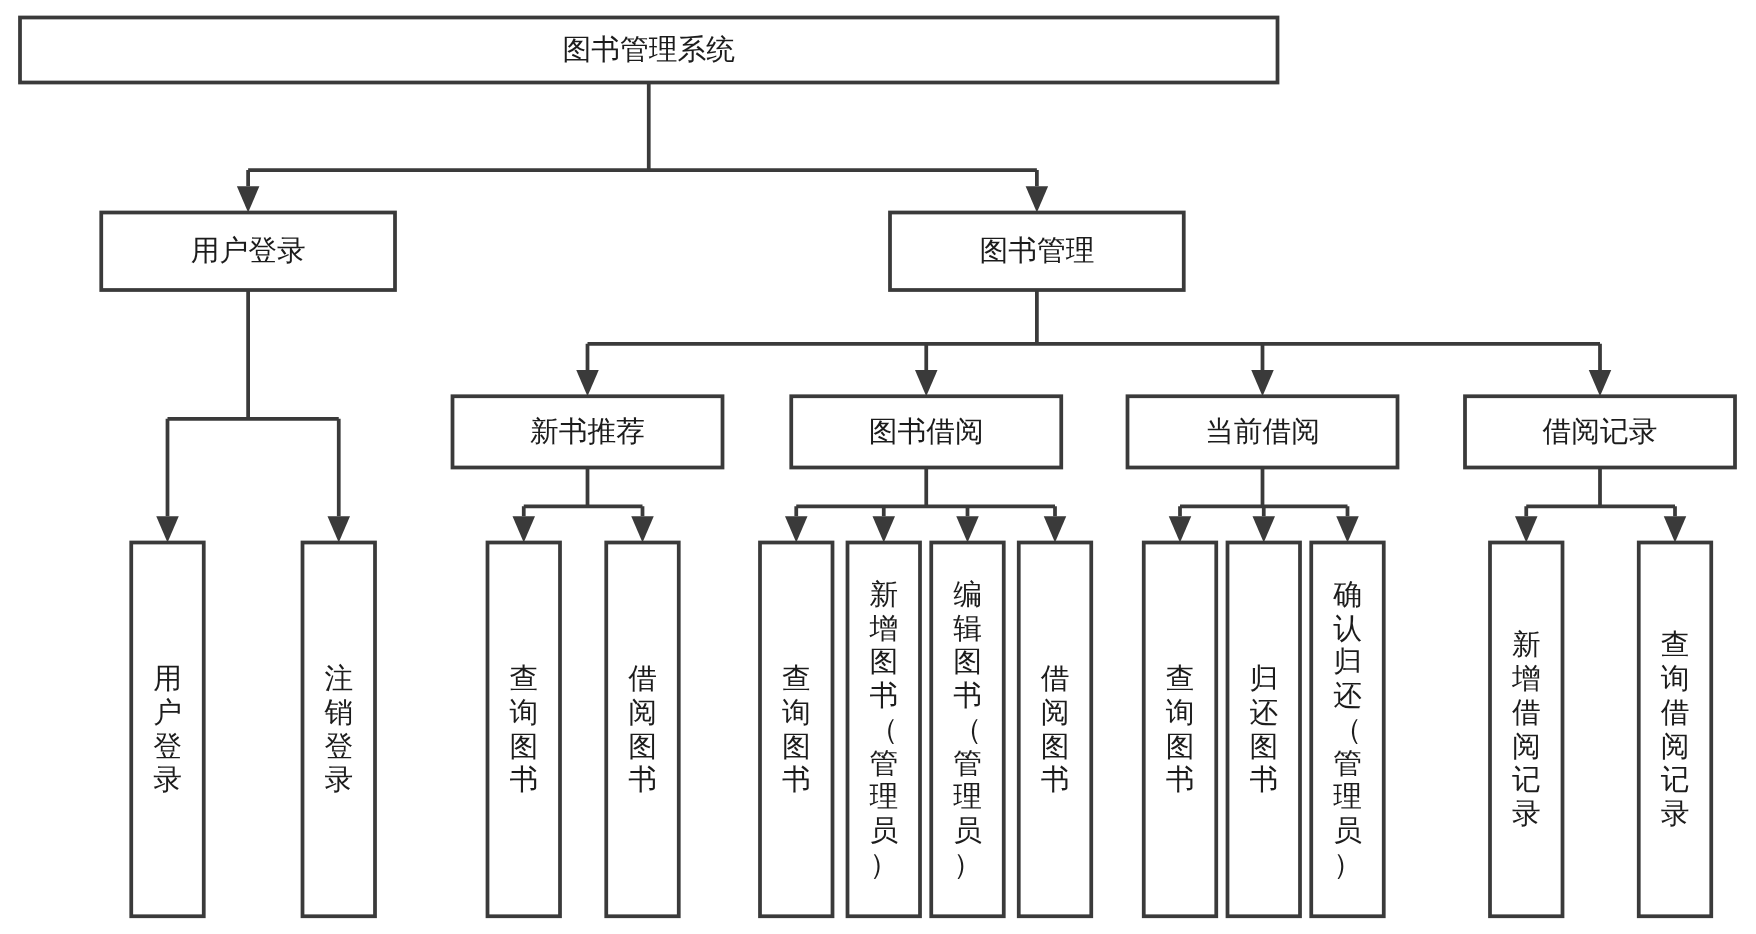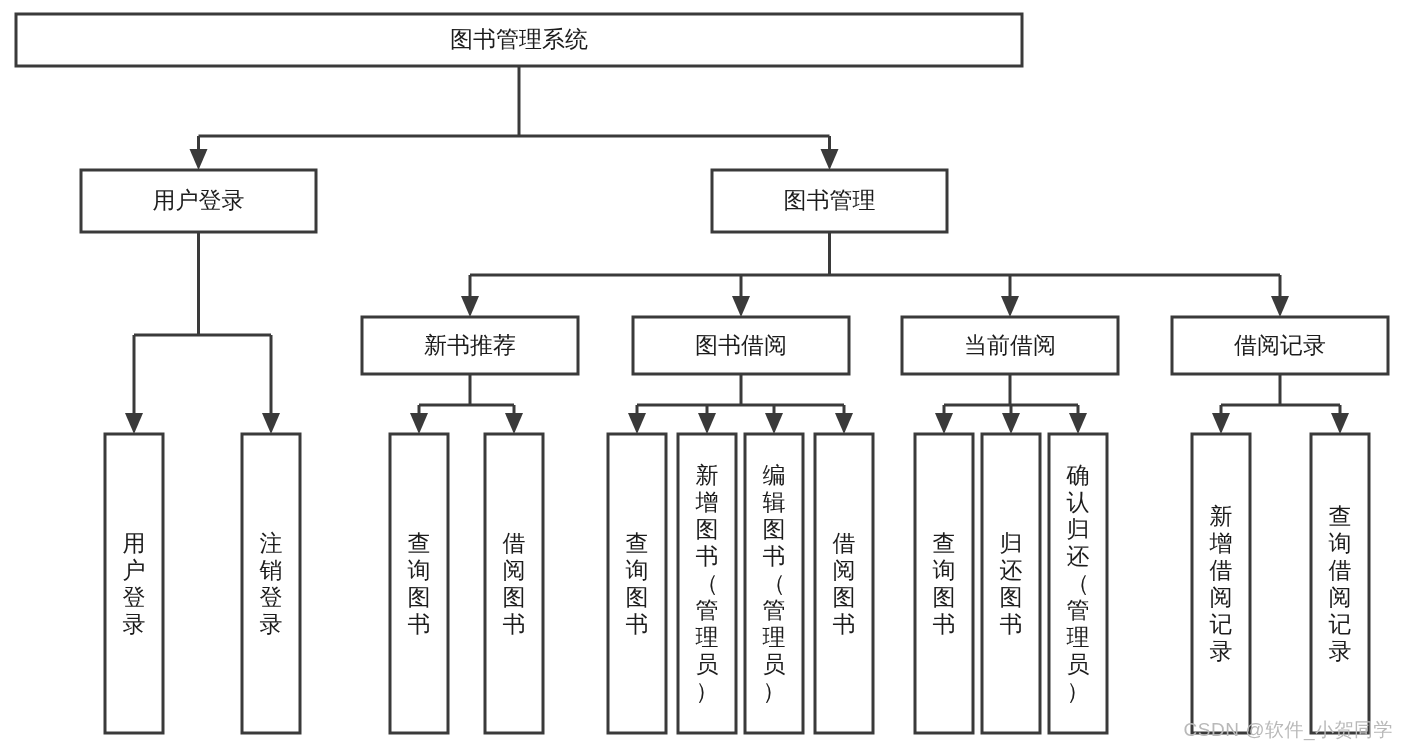--- a/index.html
+++ b/index.html
@@ -203,14 +203,13 @@
           <rect x="1192" y="434" width="58" height="299" class="node-box"></rect>
           <text x="1221" class="node-label-v"><tspan x="1221" y="523.56">新</tspan><tspan x="1221" y="550.56">增</tspan><tspan x="1221" y="577.56">借</tspan><tspan x="1221" y="604.56">阅</tspan><tspan x="1221" y="631.56">记</tspan><tspan x="1221" y="658.56">录</tspan></text>
         </g>
         <g>
           <rect x="1311" y="434" width="58" height="299" class="node-box"></rect>
           <text x="1340" class="node-label-v"><tspan x="1340" y="523.56">查</tspan><tspan x="1340" y="550.56">询</tspan><tspan x="1340" y="577.56">借</tspan><tspan x="1340" y="604.56">阅</tspan><tspan x="1340" y="631.56">记</tspan><tspan x="1340" y="658.56">录</tspan></text>
         </g>
       </g>
     </svg>
 
-  <div class="watermark">CSDN @软件_小贺同学</div>
 </div>
 
 </body></html>

